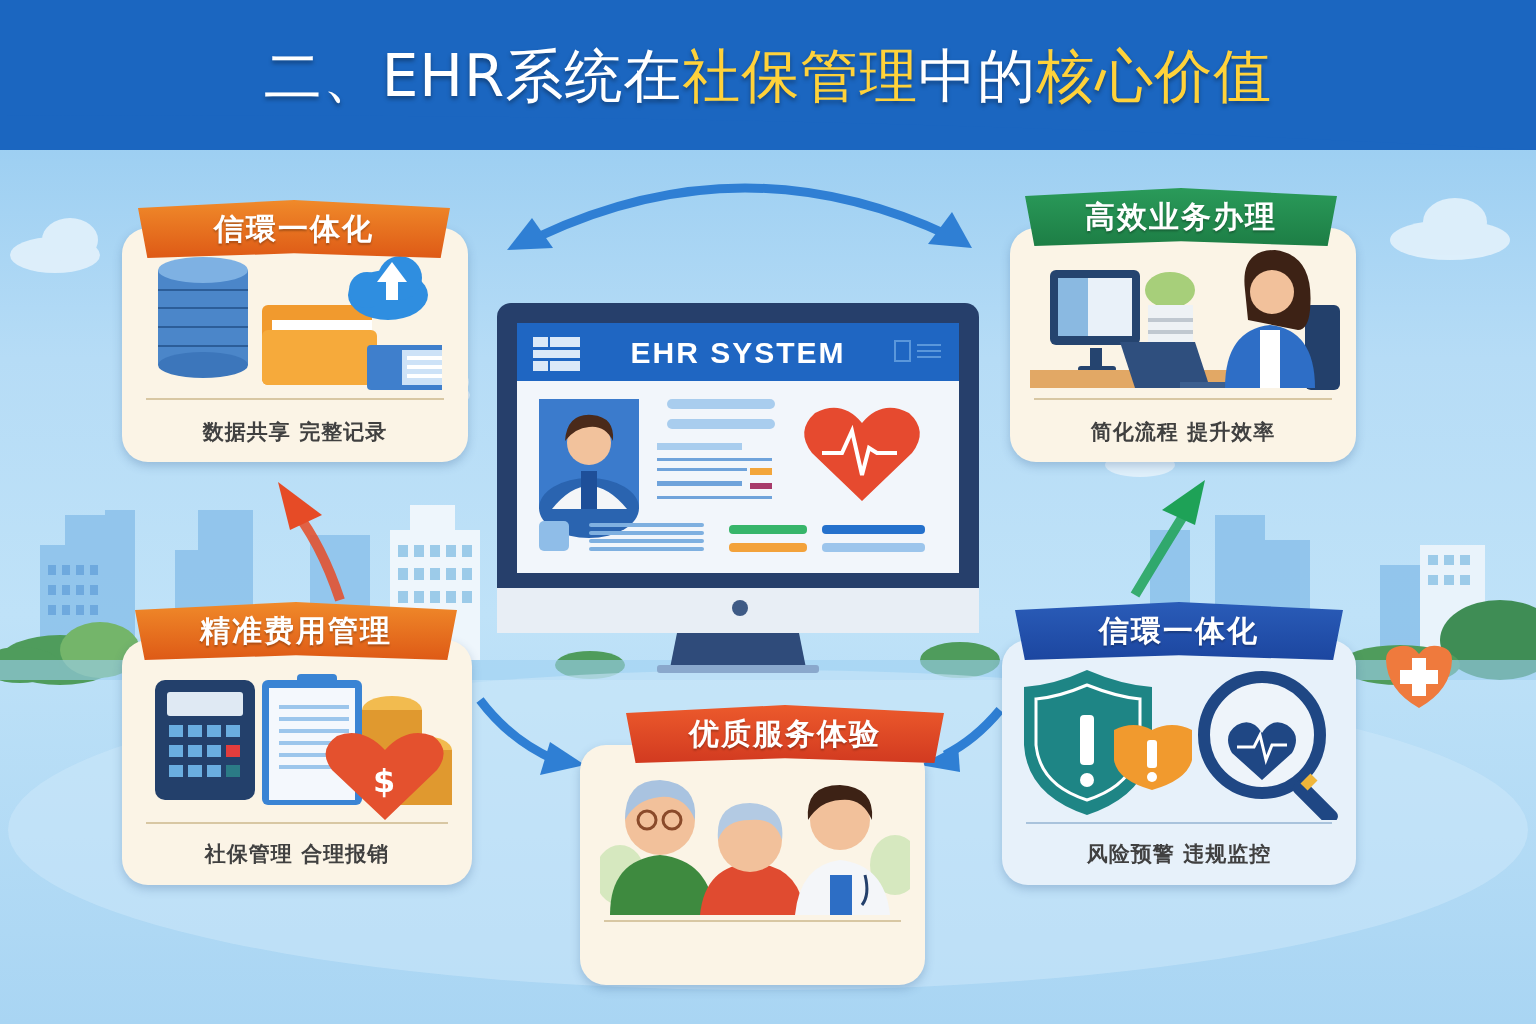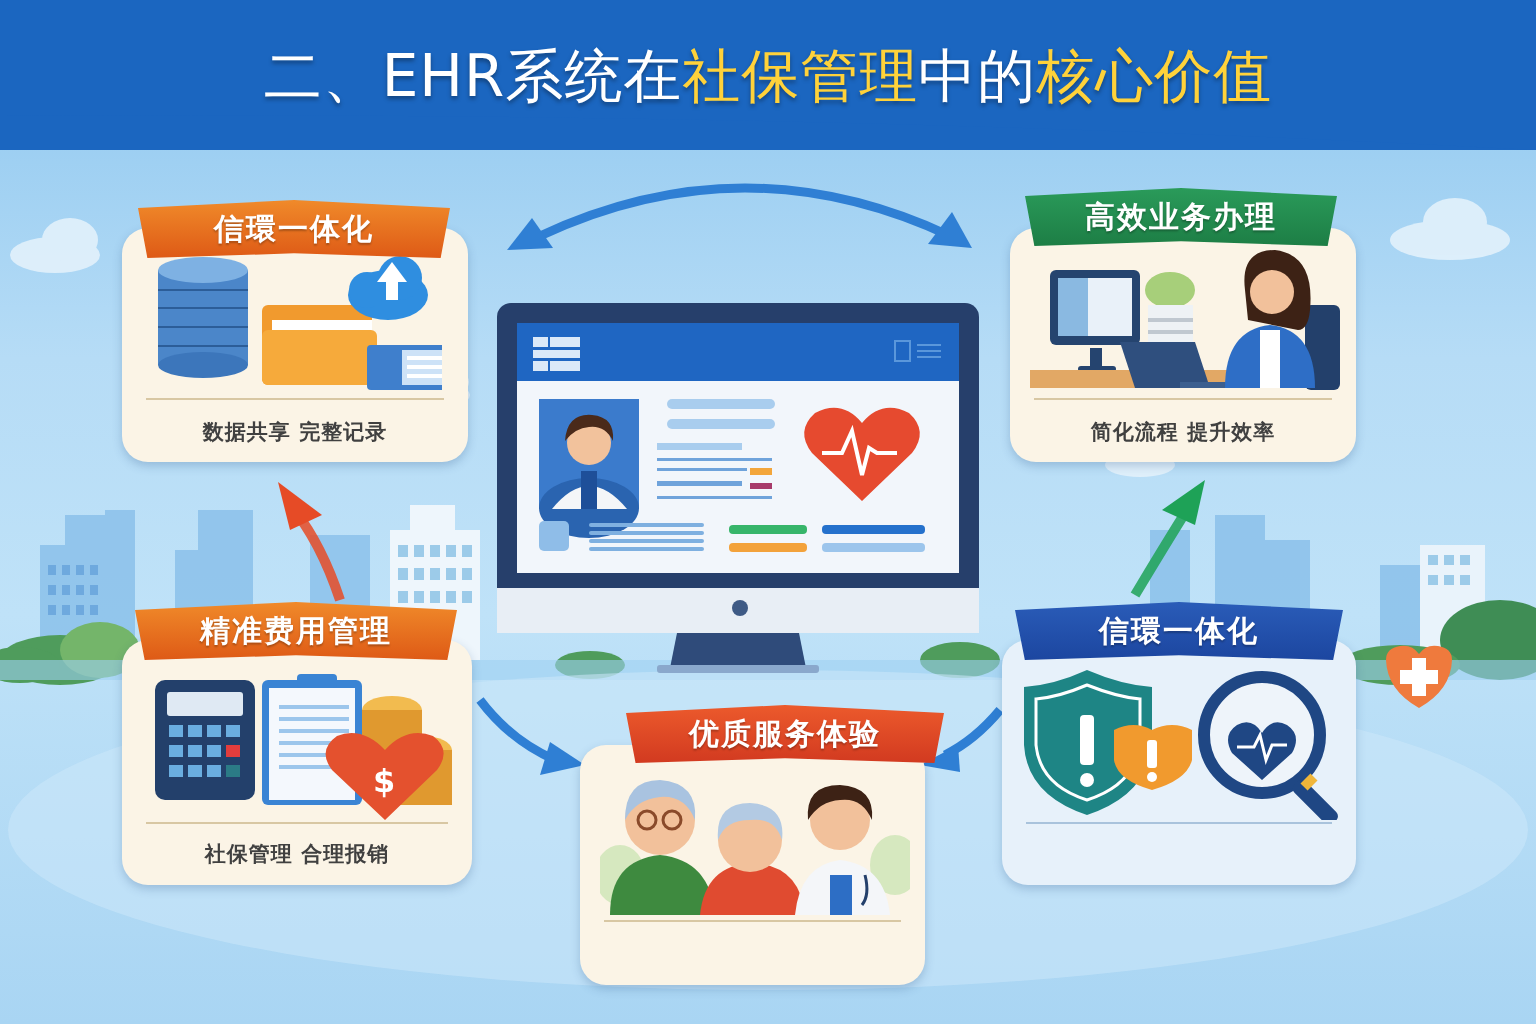--- a/index.html
+++ b/index.html
@@ -206,20 +206,21 @@
       <rect x="92" y="220" width="115" height="4" rx="2"></rect>
         <rect x="92" y="228" width="115" height="4" rx="2"></rect>
       <rect x="92" y="236" width="115" height="4" rx="2"></rect>
         <rect x="92" y="244" width="115" height="4" rx="2"></rect>
     </g>
     <rect x="232" y="222" width="78" height="9" rx="4" fill="#37b56a"></rect>
     <rect x="232" y="240" width="78" height="9" rx="4" fill="#f3a23b"></rect>
     <rect x="325" y="222" width="103" height="9" rx="4" fill="#2571cc"></rect>
     <rect x="325" y="240" width="103" height="9" rx="4" fill="#9cc5ec"></rect>
   </svg>
+  <div class="monitor-title" style="top:33px">EHR SYSTEM</div>
 </div>
 
 <div class="card" style="left:122px;top:228px;width:346px;height:234px">
   <svg class="illus" style="left:30px;top:22px" width="290" height="140">
     <g>
       <rect x="6" y="20" width="90" height="95" fill="#4b86c9"></rect>
       <ellipse cx="51" cy="20" rx="45" ry="13" fill="#7eb1e3"></ellipse>
       <ellipse cx="51" cy="115" rx="45" ry="13" fill="#3c76bb"></ellipse>
       <g stroke="#2c5d98" stroke-width="2">
           <line x1="6" y1="40" x2="96" y2="40"></line>
@@ -382,20 +383,21 @@
     </g>
     <g>
       <circle cx="240" cy="70" r="58" fill="#eef4fa" stroke="#1f4784" stroke-width="12"></circle>
       <path d="M 240 115 L 210 88 Q 200 70 215 60 Q 230 52 240 68 Q 250 52 265 60 Q 280 70 270 88 Z" fill="#1f4784"></path>
       <polyline points="215,82 232,82 238,70 244,95 250,80 265,80" stroke="#fff" stroke-width="3" fill="none"></polyline>
       <rect x="285" y="110" width="16" height="55" rx="6" transform="rotate(-45 293 137)" fill="#1f4784"></rect>
       <rect x="280" y="112" width="14" height="10" transform="rotate(-45 287 117)" fill="#f0b63a"></rect>
     </g>
   </svg>
   <div class="card-divider" style="top:182px"></div>
+  <div class="card-caption" style="top:200px">风险预警  违规监控</div>
 </div>
 <div class="banner b-navy" style="left:1015px;top:602px;width:328px">信環一体化</div>
 
 <svg style="position:absolute;left:1382px;top:640px" width="75" height="70">
   <path d="M 37 68 Q 5 50 4 20 Q 4 8 18 6 Q 30 4 37 14 Q 44 4 56 6 Q 70 8 70 20 Q 69 50 37 68 Z" fill="#ef7a3d"></path>
   <rect x="30" y="18" width="14" height="38" fill="#fff"></rect>
   <rect x="18" y="30" width="38" height="14" fill="#fff"></rect>
 </svg>
 
 </body></html>

